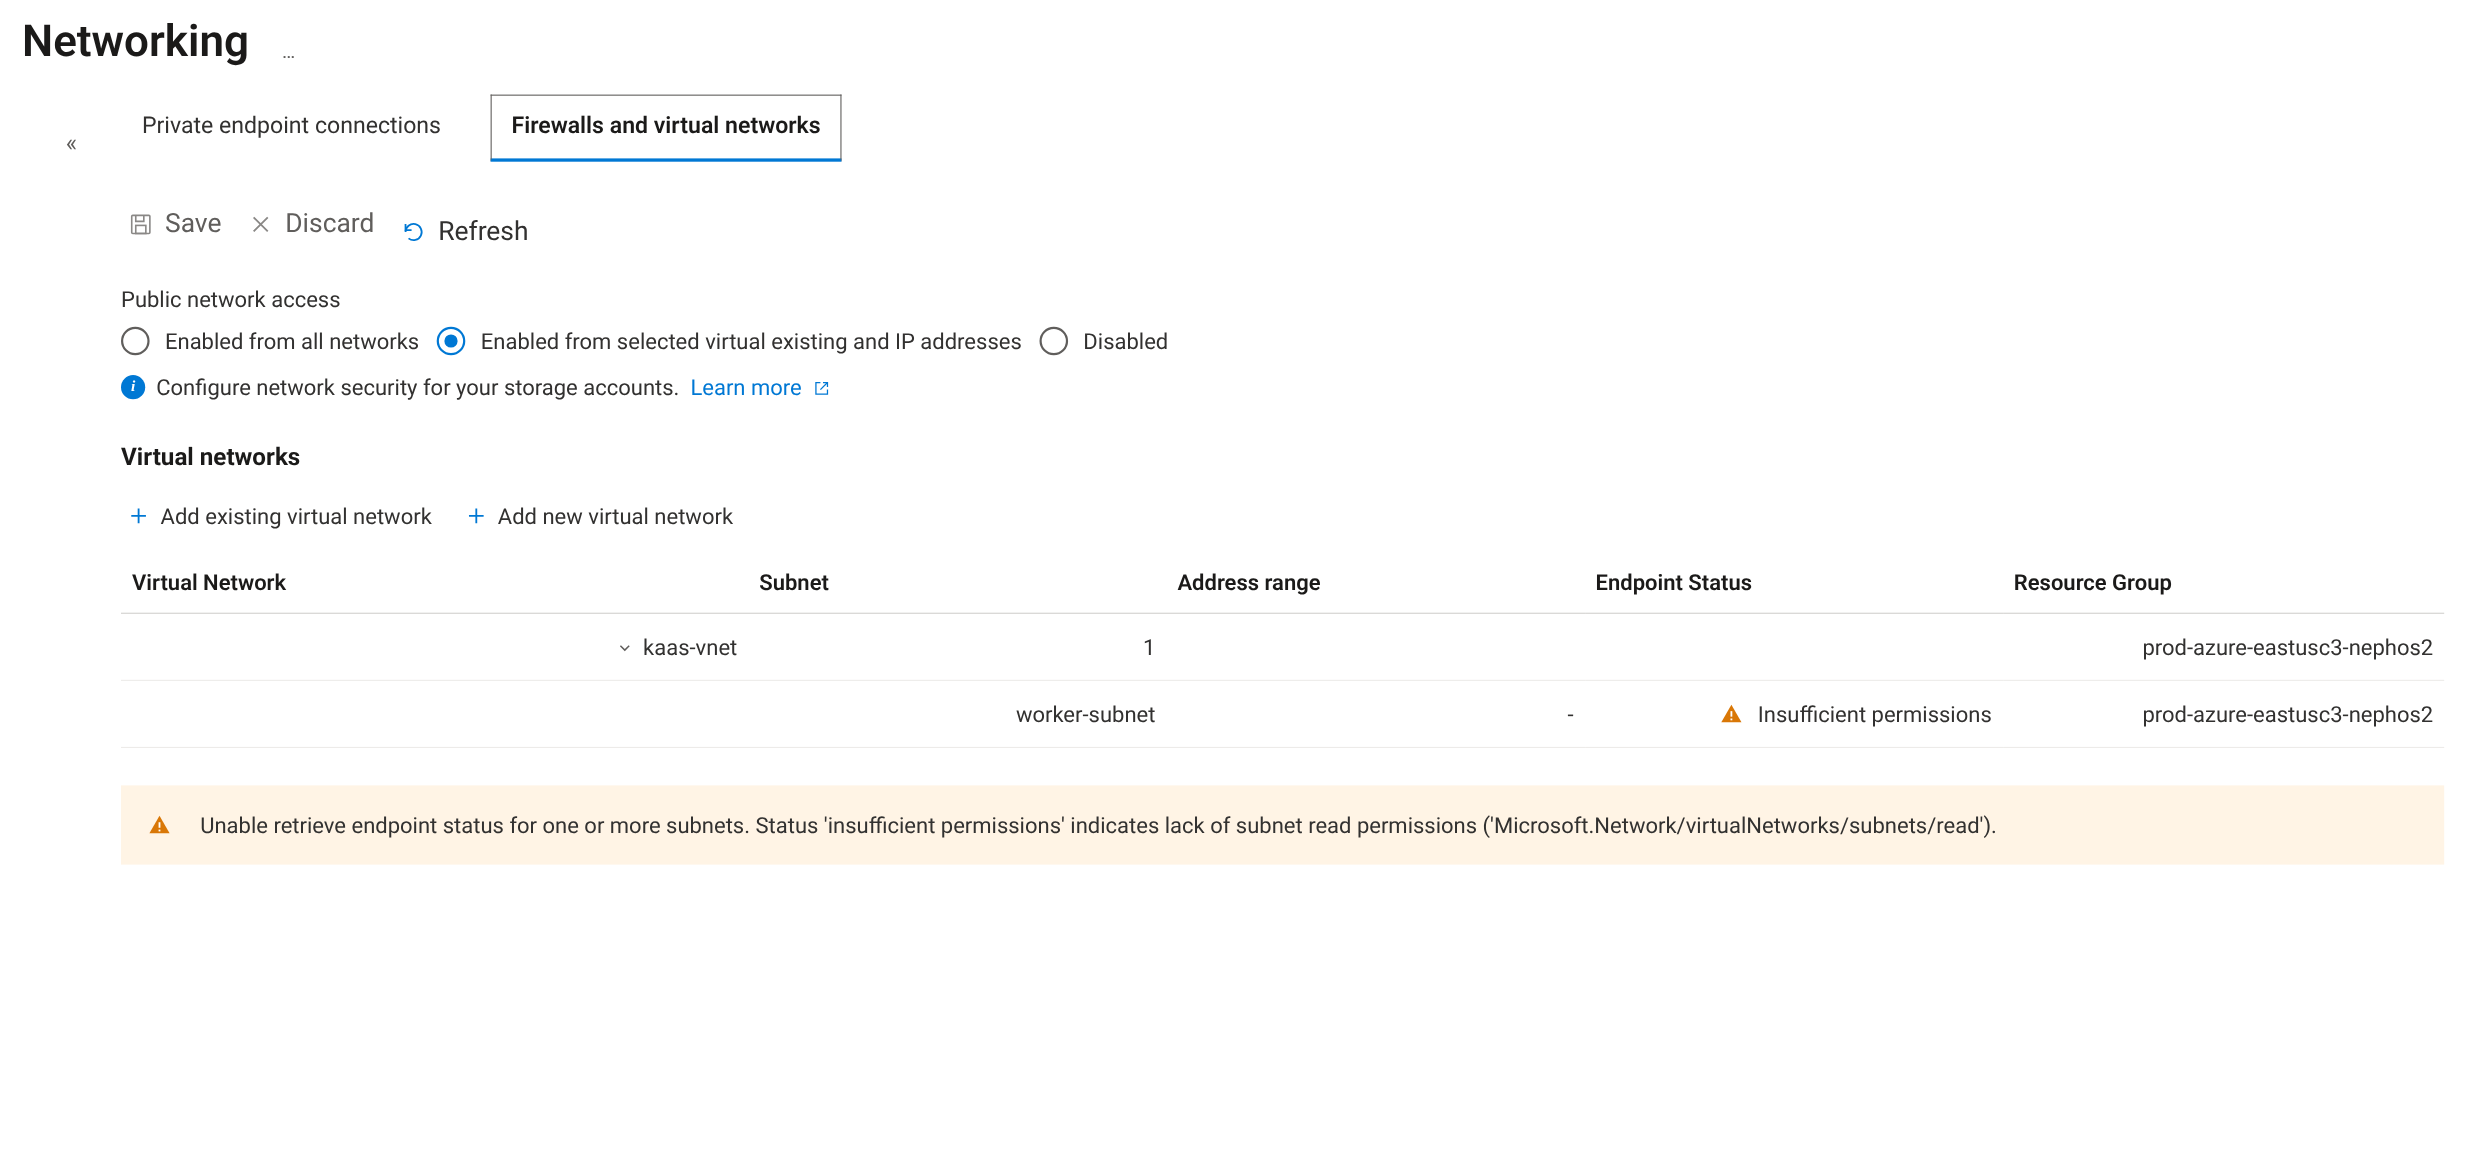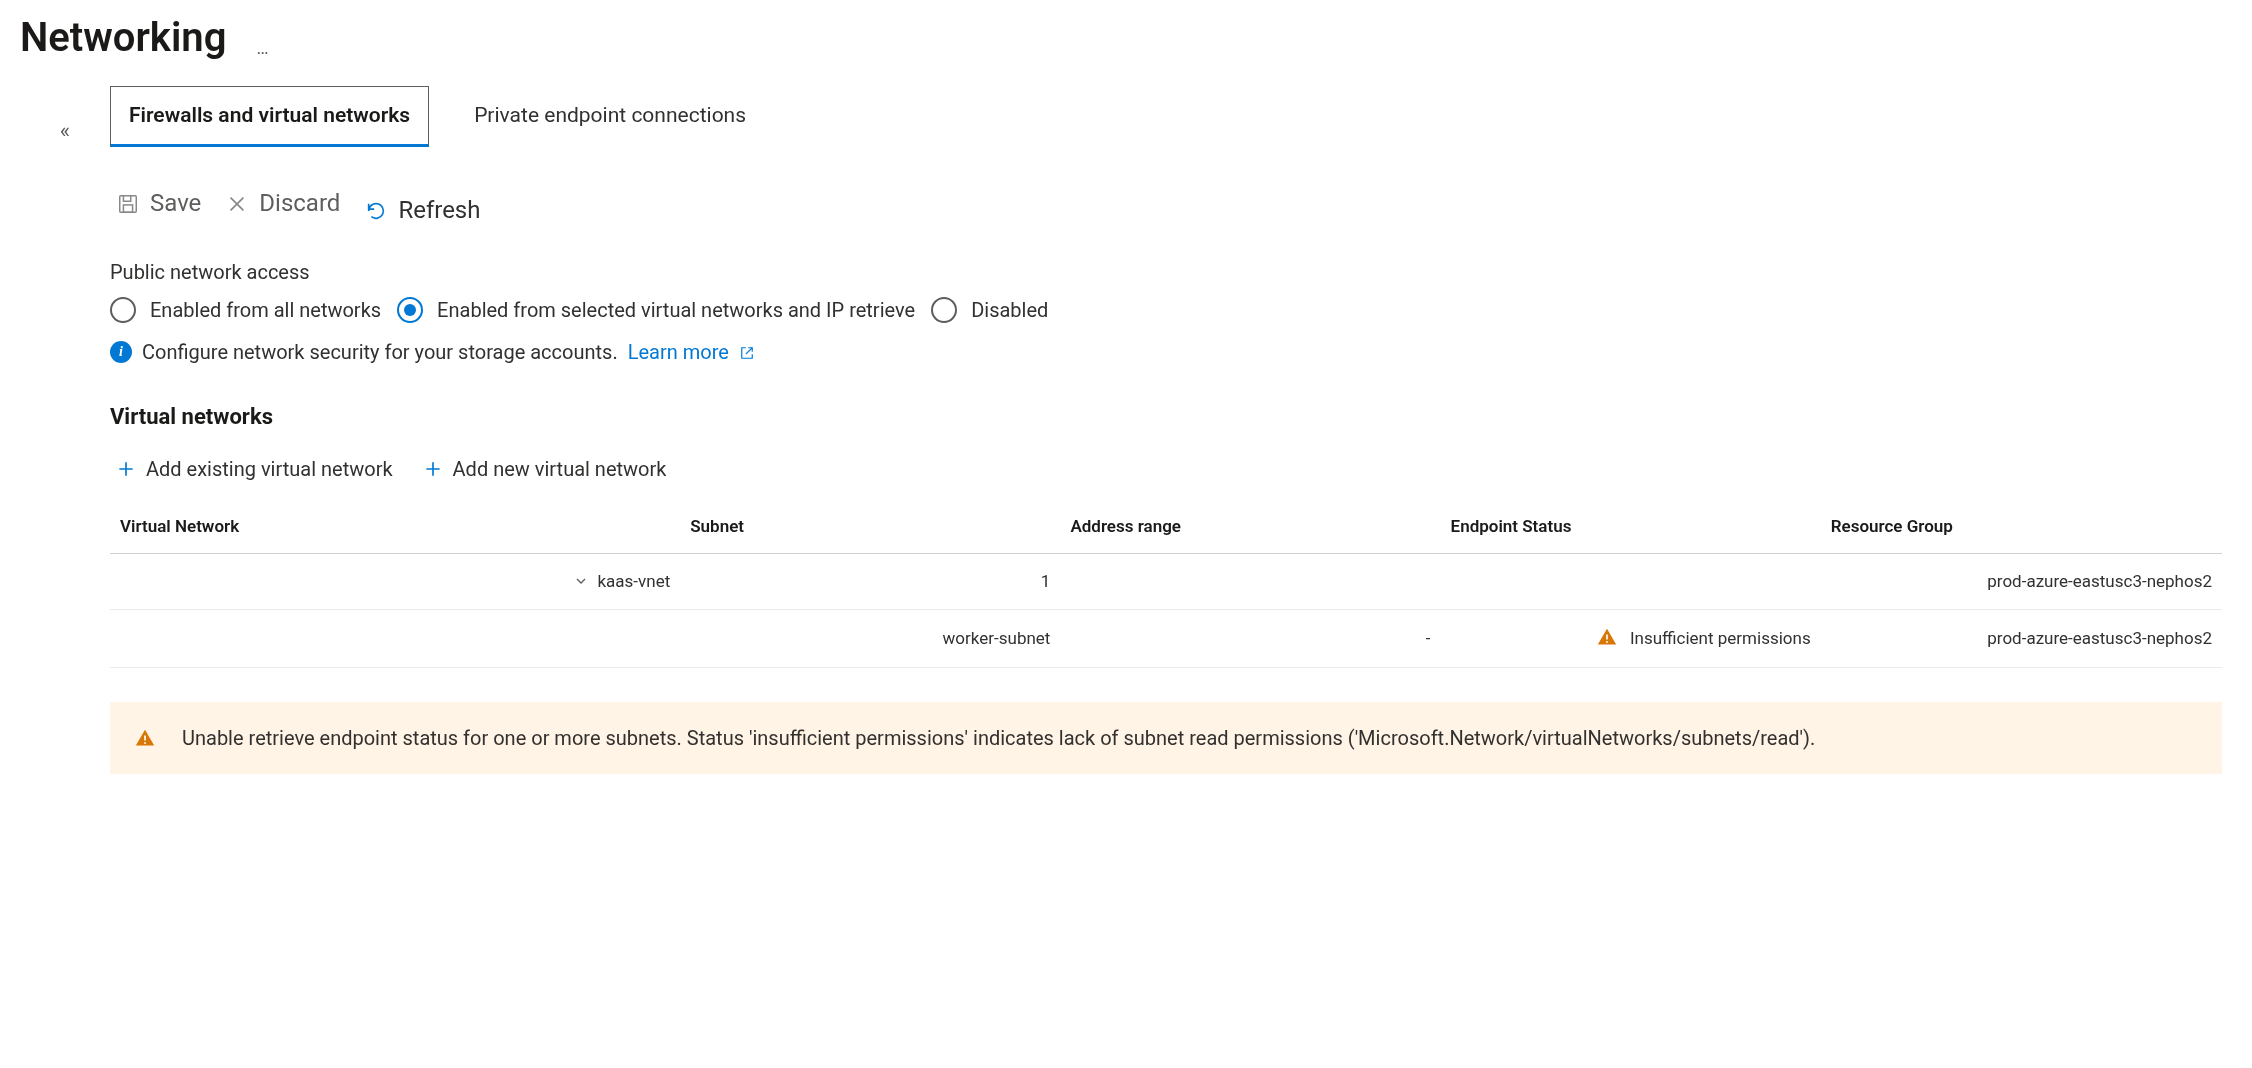--- a/index.html
+++ b/index.html
@@ -116,21 +116,21 @@
   .add-link {
     display: inline-flex; align-items: center; gap: 10px;
     color: #323130; cursor: pointer; font-size: 20px;
   }
   .plus-icon { width: 20px; height: 20px; display:inline-flex; align-items:center; justify-content:center; }
   .plus-icon svg { width: 20px; height: 20px; }
 
   table.vnets {
     width: 100%;
     border-collapse: collapse;
-    font-size: 17px;
+    font-size: 20px;
   }
   table.vnets th {
     text-align: left; font-weight: 600; color: #1b1a19;
     padding: 14px 10px 14px 10px;
     border-bottom: 1px solid #d2d0ce;
   }
   table.vnets td {
     padding: 16px 10px;
     border-bottom: 1px solid #edebe9;
     color: #323130;
@@ -170,22 +170,22 @@
   </div>
 
   <div class="content-row">
     <div class="collapse-col">
       <span class="dbl-chevron">«</span>
     </div>
 
     <div class="content-col">
 
       <div class="tabs">
+        <div class="tab">Private endpoint connections</div>
         <div class="tab active">Firewalls and virtual networks</div>
-        <div class="tab">Private endpoint connections</div>
       </div>
 
       <div class="toolbar">
         <span class="toolbar-btn">
           <span class="ticon">
             <svg viewBox="0 0 24 24" fill="none" stroke="#8a8886" stroke-width="1.6">
               <rect x="3" y="3" width="18" height="18" rx="1"></rect>
               <path d="M7 3v6h8V3"></path>
               <rect x="7" y="13" width="10" height="8"></rect>
             </svg>
@@ -212,21 +212,21 @@
       </div>
 
       <div class="section-label">Public network access</div>
       <div class="radio-group">
         <label class="radio-row">
           <span class="radio"></span>
           <span>Enabled from all networks</span>
         </label>
         <label class="radio-row">
           <span class="radio selected"></span>
-          <span>Enabled from selected virtual networks and IP retrieve</span>
+          <span>Enabled from selected virtual existing and IP addresses</span>
         </label>
         <label class="radio-row">
           <span class="radio"></span>
           <span>Disabled</span>
         </label>
       </div>
 
       <div class="info-row">
         <span class="info-icon">i</span>
         <span>Configure network security for your storage accounts.</span>

